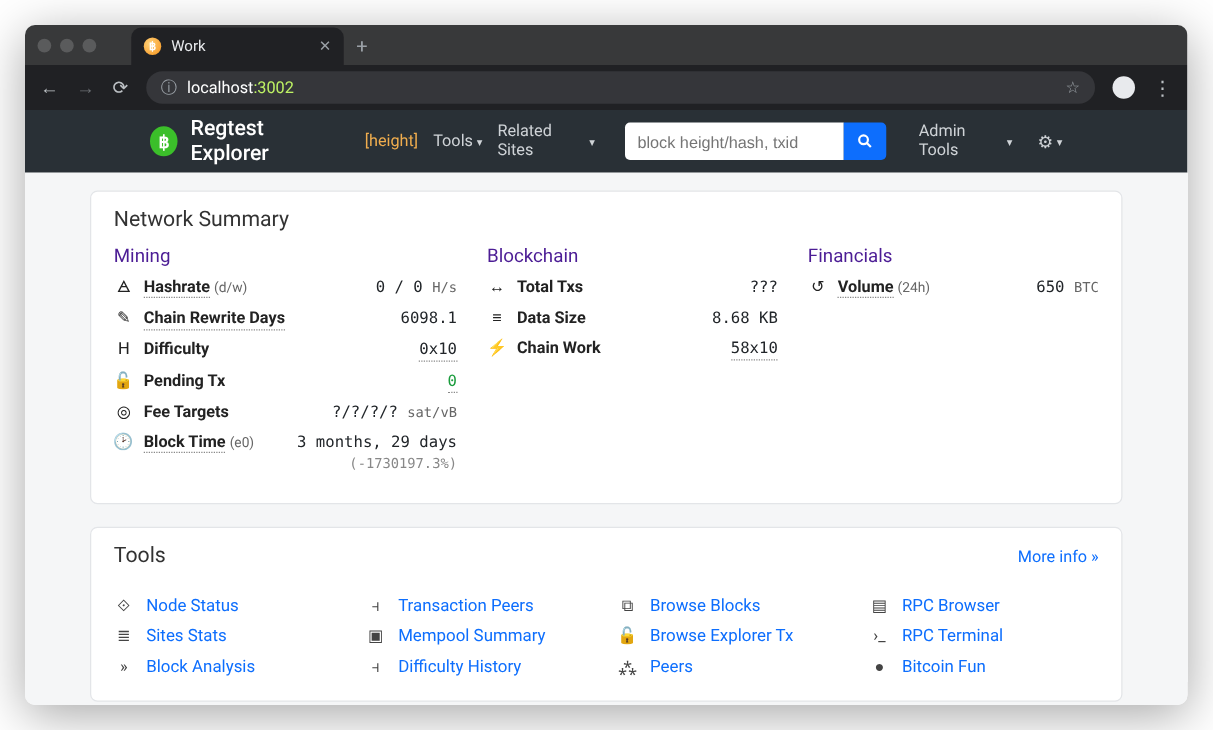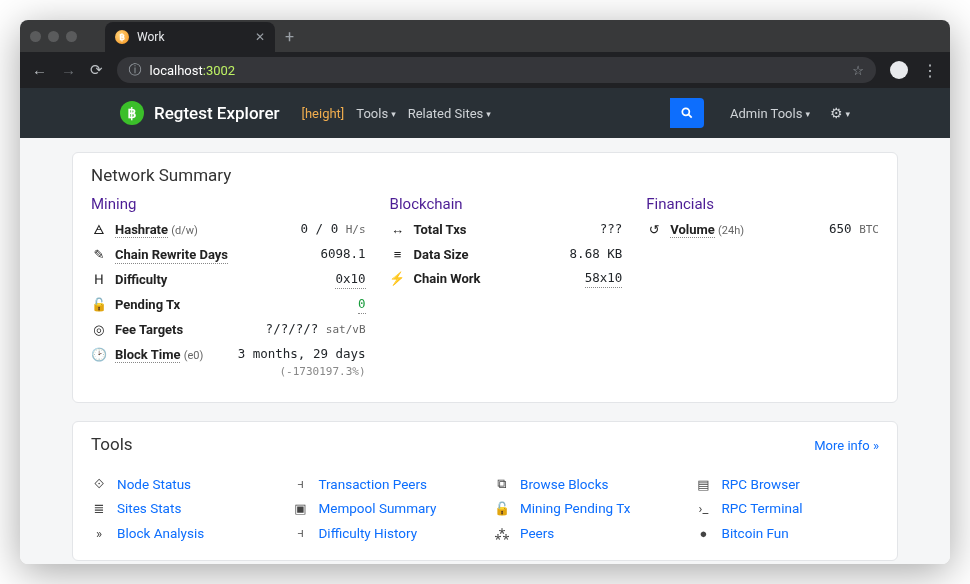--- a/index.html
+++ b/index.html
@@ -112,21 +112,21 @@
   .search-group { display:flex; }
   .search-input {
     width: 175px; height: 30px; border:none; padding: 0 10px;
     border-radius: 4px 0 0 4px; font-size: 13px; outline:none;
   }
   .search-btn {
     width: 34px; height: 30px; border:none; background:#0d6efd;
     color:#fff; border-radius: 0 4px 4px 0; display:flex;
     align-items:center; justify-content:center;
   }
-  .admin { margin-left:14px;text-align:center; }
+  .admin { margin-left:14px; }
   .gear { margin-left:8px; color:#cfd3d7; font-size:14px; display:flex; align-items:center; gap:3px;}
 
   
   .content {
     flex:1;
     background: #f5f6f7;
     padding: 14px 52px;
     overflow: auto;
     font-size: 14px;
     color: #212529;
@@ -220,20 +220,21 @@
     <span class="navlink">
         <span>Tools</span>
         <span class="caret">▾</span>
       </span>
     <span class="navlink">
         <span>Related Sites</span>
         <span class="caret">▾</span>
       </span>
     <div class="navspacer"></div>
     <div class="search-group">
+      <input class="search-input" placeholder="block height/hash, txid" style="">
       <button class="search-btn">
         <svg width="14" height="14" viewBox="0 0 24 24" fill="none" stroke="#fff" stroke-width="3">
             <circle cx="10" cy="10" r="6"></circle>
             <line x1="20" y1="20" x2="14.5" y2="14.5"></line>
           </svg>
       </button>
     </div>
     <span class="navlink admin">
         <span>Admin Tools</span>
         <span class="caret">▾</span>
@@ -370,21 +371,21 @@
         <div class="tool">
             <span class="icon">≣</span>
             <span>Sites Stats</span>
           </div>
         <div class="tool">
             <span class="icon">▣</span>
             <span>Mempool Summary</span>
           </div>
         <div class="tool">
             <span class="icon">🔓</span>
-            <span>Mining Pending Tx</span>
+            <span>Browse Explorer Tx</span>
           </div>
         <div class="tool">
             <span class="icon">›_</span>
             <span>RPC Terminal</span>
           </div>
 
         <div class="tool">
             <span class="icon">»</span>
             <span>Block Analysis</span>
           </div>

